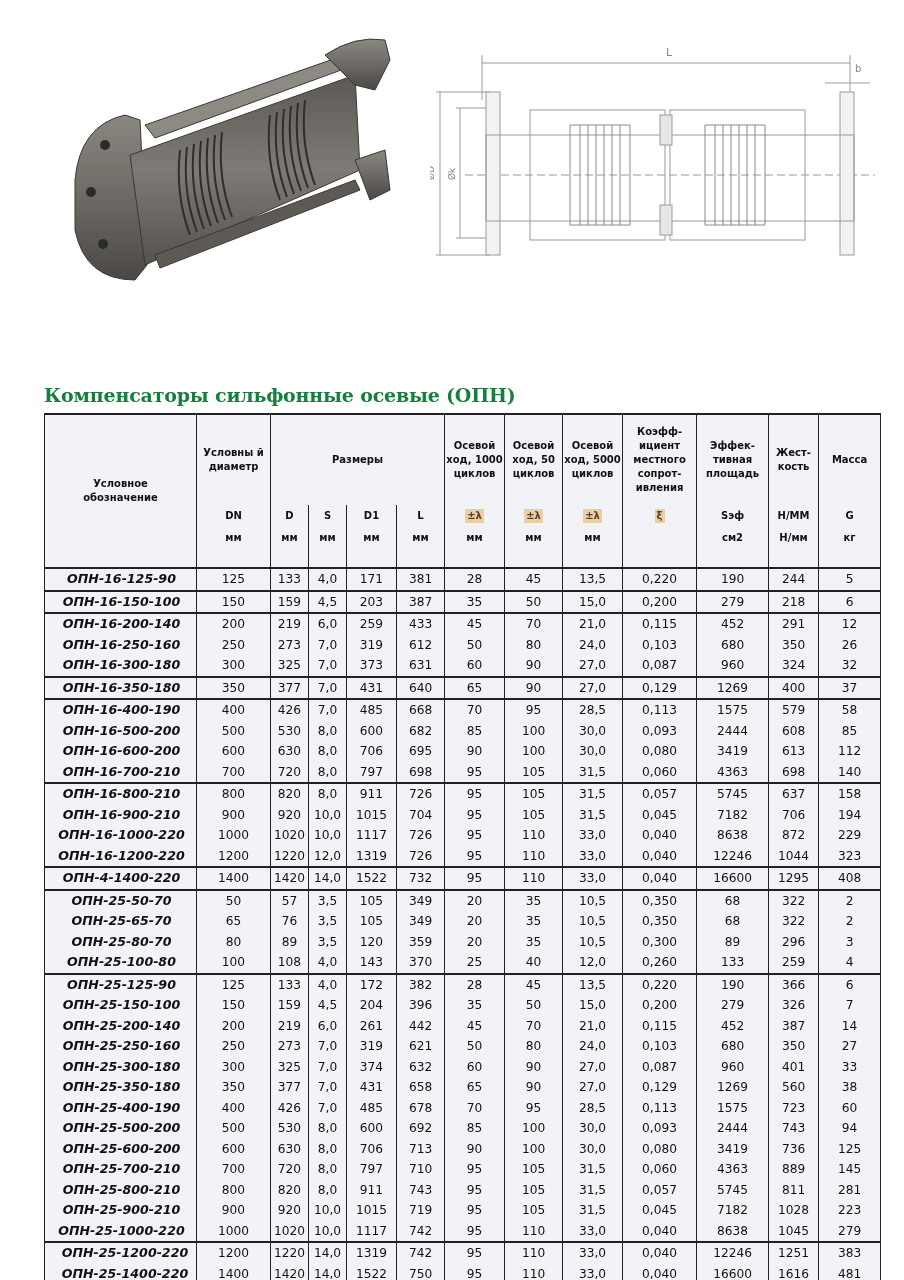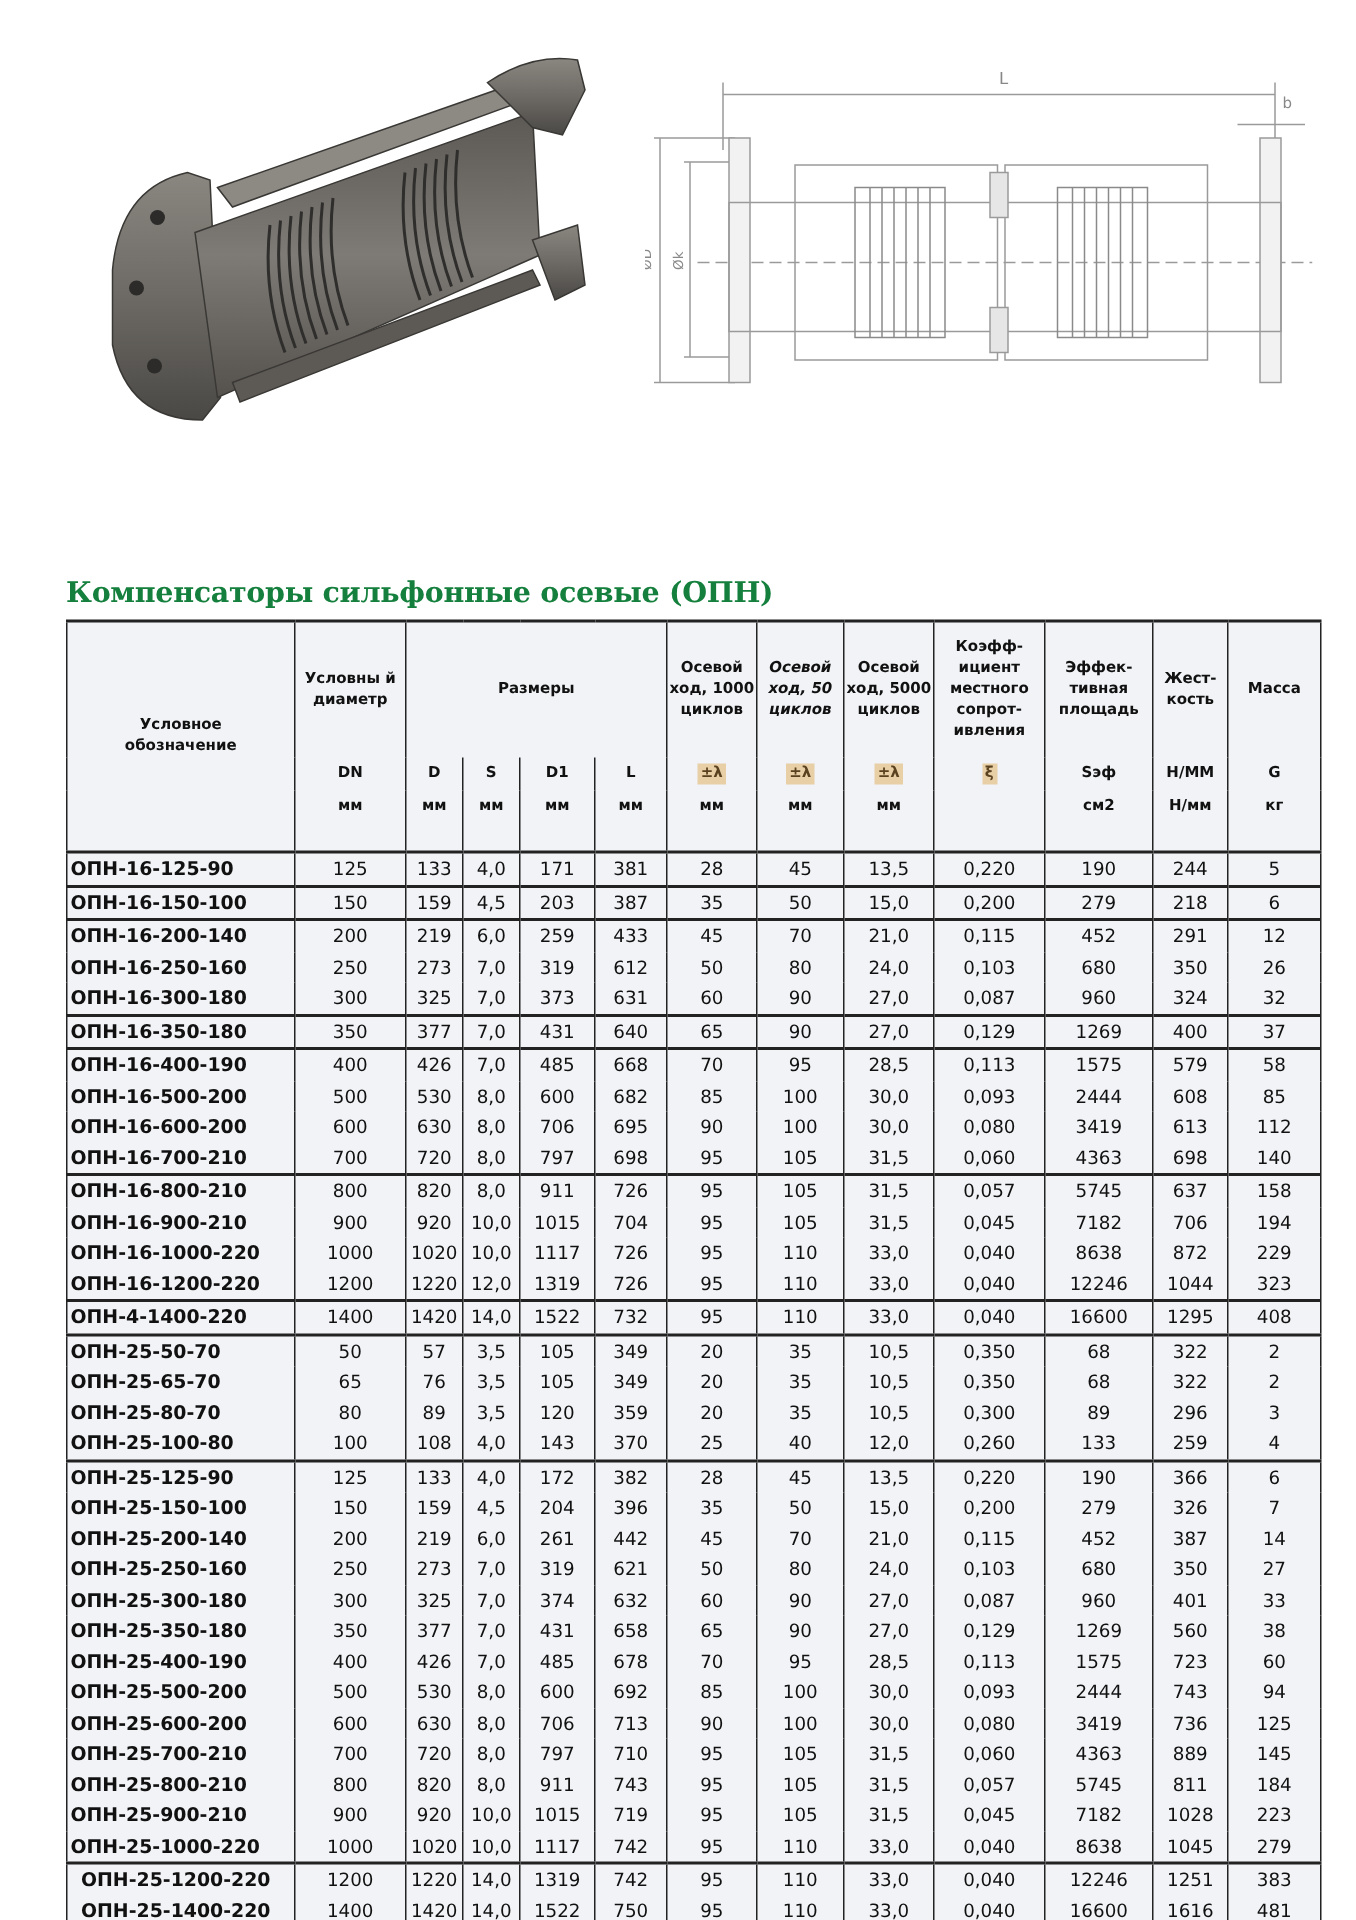--- a/index.html
+++ b/index.html
@@ -8,21 +8,21 @@
   .figure-draw { position: absolute; left: 430px; top: 40px; width: 445px; height: 225px; }
   .doc-title { position: absolute; left: 44px; top: 384px; font-family: "DejaVu Serif", serif; font-weight: bold; font-size: 19px; letter-spacing: -0.2px; color: #15803d; }
   table.spec { position: absolute; left: 44px; top: 413px; width: 836px; border-collapse: collapse; table-layout: fixed; background: #f1f3f6; font-size: 12.2px; }
   table.spec td, table.spec th { padding: 0; text-align: center; white-space: nowrap; border-left: 1.5px solid #222; border-right: 1.5px solid #222; }
   table.spec thead th { font-weight: bold; font-size: 10px; line-height: 14px; vertical-align: middle; }
   table.spec thead tr.h1 th { border-top: 2px solid #222; height: 90px; }
   table.spec thead tr.h2 th, table.spec thead tr.h3 th { height: 22px; }
   table.spec thead tr.h3 th { padding-bottom: 18px; }
   table.spec .dash { border-left: 1px dashed #444 !important; }
   table.spec tbody td { height: 20.5px; line-height: 20px; }
-  table.spec tbody td.name { text-align: left; padding-left: 2px; font-weight: bold; font-size: 12.6px; }
+  table.spec tbody td.name { text-align: center; padding-left: 2px; font-weight: bold; font-size: 12.6px; font-style: italic; }
   table.spec tbody tr.sep td { border-top: 2px solid #222; }
   table.spec tbody tr.last td { border-bottom: 2px solid #404040; }
   table.spec tbody td.name.indent { padding-left: 9px; }
   .lam { display: inline-block; background: #e8cfa5; padding: 0 2px; font-weight: bold; color: #5a4120; }
 </style>
 </head>
 <body>
 
 <svg class="figure-3d" viewBox="0 0 340 275">
   <defs>
@@ -125,21 +125,21 @@
       <col style="width:72px">
       <col style="width:50px">
       <col style="width:62px">
   </colgroup>
   <thead>
     <tr class="h1">
       <th rowspan="3" style="white-space:normal;padding:0 20px;">Условное обозначение</th>
       <th style="white-space:normal;">Условны й диаметр</th>
       <th colspan="4">Размеры</th>
       <th style="white-space:normal;">Осевой ход, 1000 циклов</th>
-      <th style="white-space:normal;font-style:italic;">Осевой ход, 50 циклов</th>
+      <th style="white-space:normal;">Осевой ход, 50 циклов</th>
       <th style="white-space:normal;">Осевой ход, 5000 циклов</th>
       <th style="white-space:normal;">Коэфф- ициент местного сопрот- ивления</th>
       <th style="white-space:normal;">Эффек- тивная площадь</th>
       <th style="white-space:normal;">Жест- кость</th>
       <th>Масса</th>
     </tr>
     <tr class="h2">
       <th>DN</th>
       <th>D</th>
       <th class="dash">S</th>
@@ -610,21 +610,21 @@
         <td>820</td>
         <td class="dash">8,0</td>
         <td class="dash">911</td>
         <td class="dash">743</td>
         <td>95</td>
         <td>105</td>
         <td>31,5</td>
         <td class="dash">0,057</td>
         <td>5745</td>
         <td>811</td>
-        <td class="dash">184</td>
+        <td class="dash">281</td>
       </tr>
       <tr>
         <td class="name">ОПН-25-900-210</td>
         <td>900</td>
         <td>920</td>
         <td class="dash">10,0</td>
         <td class="dash">1015</td>
         <td class="dash">719</td>
         <td>95</td>
         <td>105</td>

